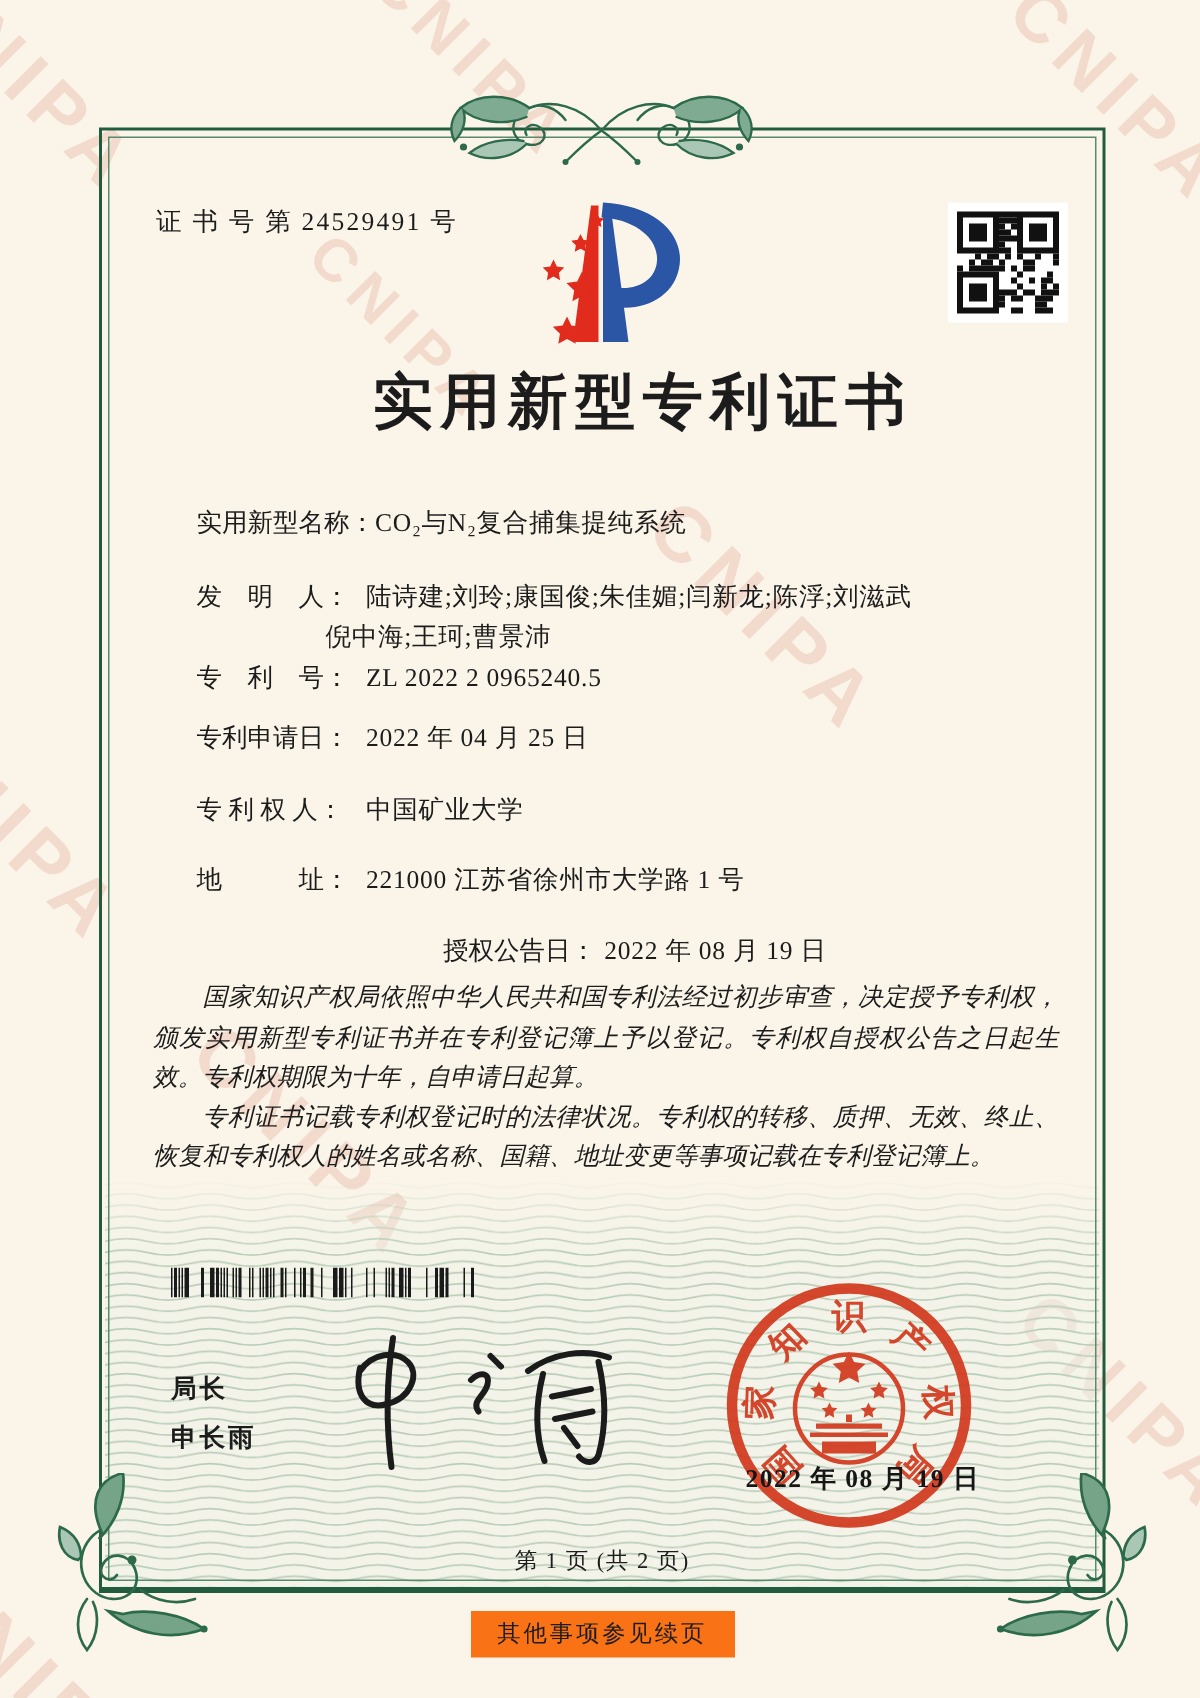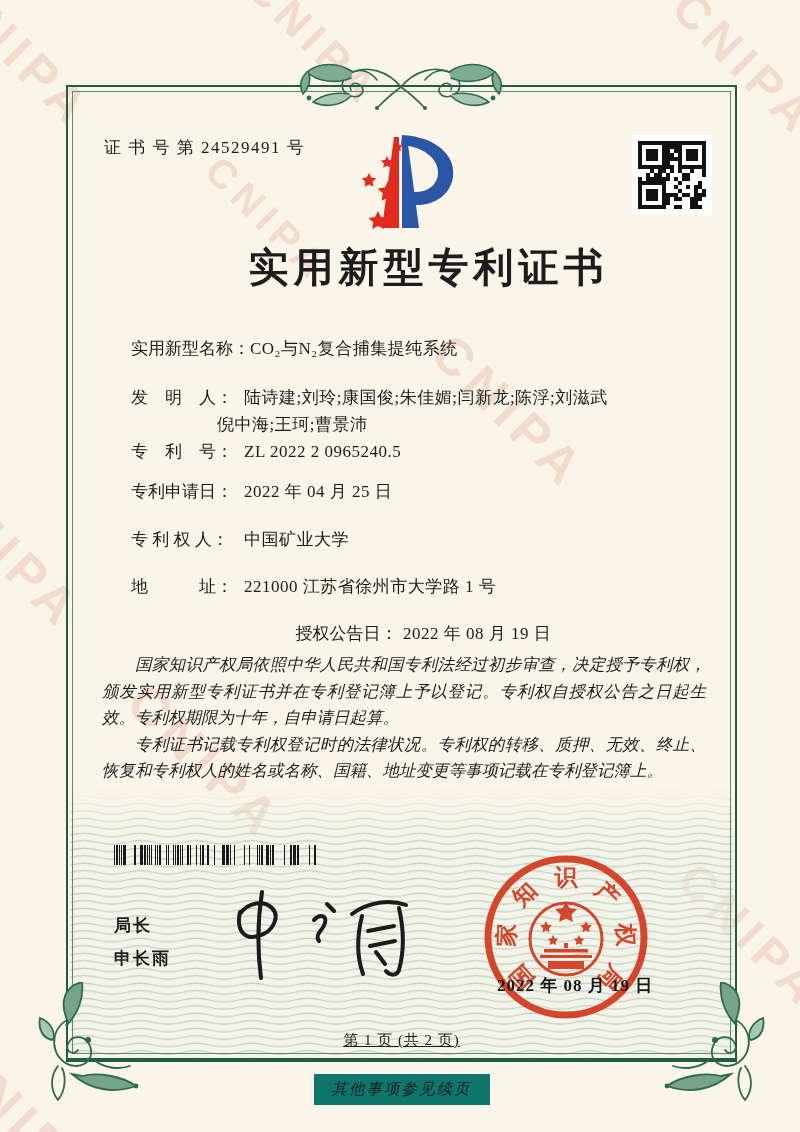--- a/index.html
+++ b/index.html
@@ -42,25 +42,25 @@
   }
   .body-text p{margin:0;text-indent:2em;}
   .signer{
     font-family:"Liberation Sans","DejaVu Sans",sans-serif;font-weight:bold;
     font-size:17px;z-index:3;letter-spacing:2px;
   }
   .seal-date{
     left:497px;top:974px;font-size:17px;letter-spacing:1px;z-index:6;
     color:#161616;white-space:nowrap;font-weight:600;
   }
-  .footer-page{left:66px;top:1031px;width:671px;text-align:center;font-size:15px;z-index:5;letter-spacing:1px;text-decoration:underline;}
+  .footer-page{left:66px;top:1031px;width:671px;text-align:center;font-size:15px;z-index:5;letter-spacing:1px;}
   .note-wrap{left:66px;top:1074px;width:671px;text-align:center;z-index:6;}
   .note-box{
-    display:inline-block;background:#0f766e;padding:5px 18px;font-size:15.5px;
-    font-style:italic;letter-spacing:2px;
+    display:inline-block;background:#f97316;padding:5px 18px;font-size:15.5px;
+    letter-spacing:2px;
   }
   svg{display:block;}
 </style>
 </head>
 <body>
 
 <div class="wm" style="left:-28px;top:-34px;font-size:50px;">CNIPA</div>
 <div class="wm" style="left:272px;top:-38px;font-size:44px;">CNIPA</div>
 <div class="wm" style="left:700px;top:-20px;font-size:48px;">CNIPA</div>
 <div class="wm" style="left:228px;top:148px;font-size:40px;">CNIPA</div>

